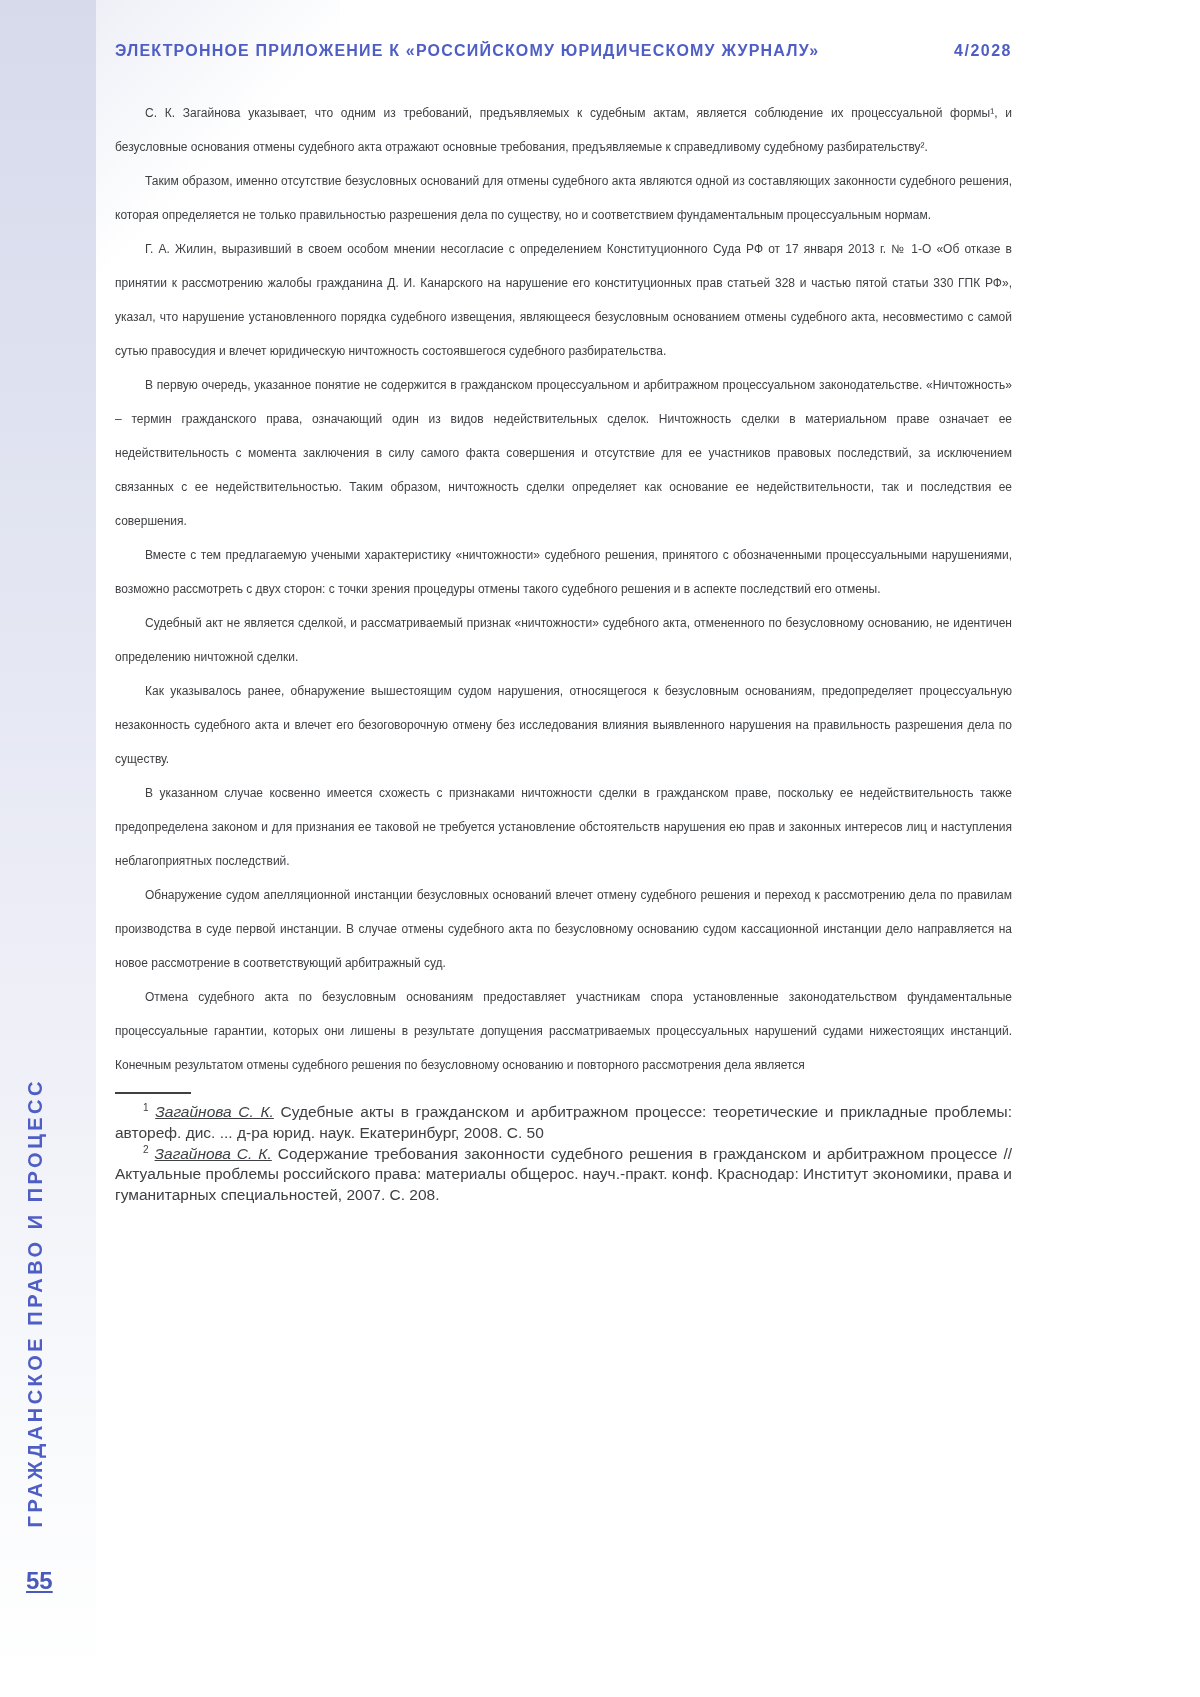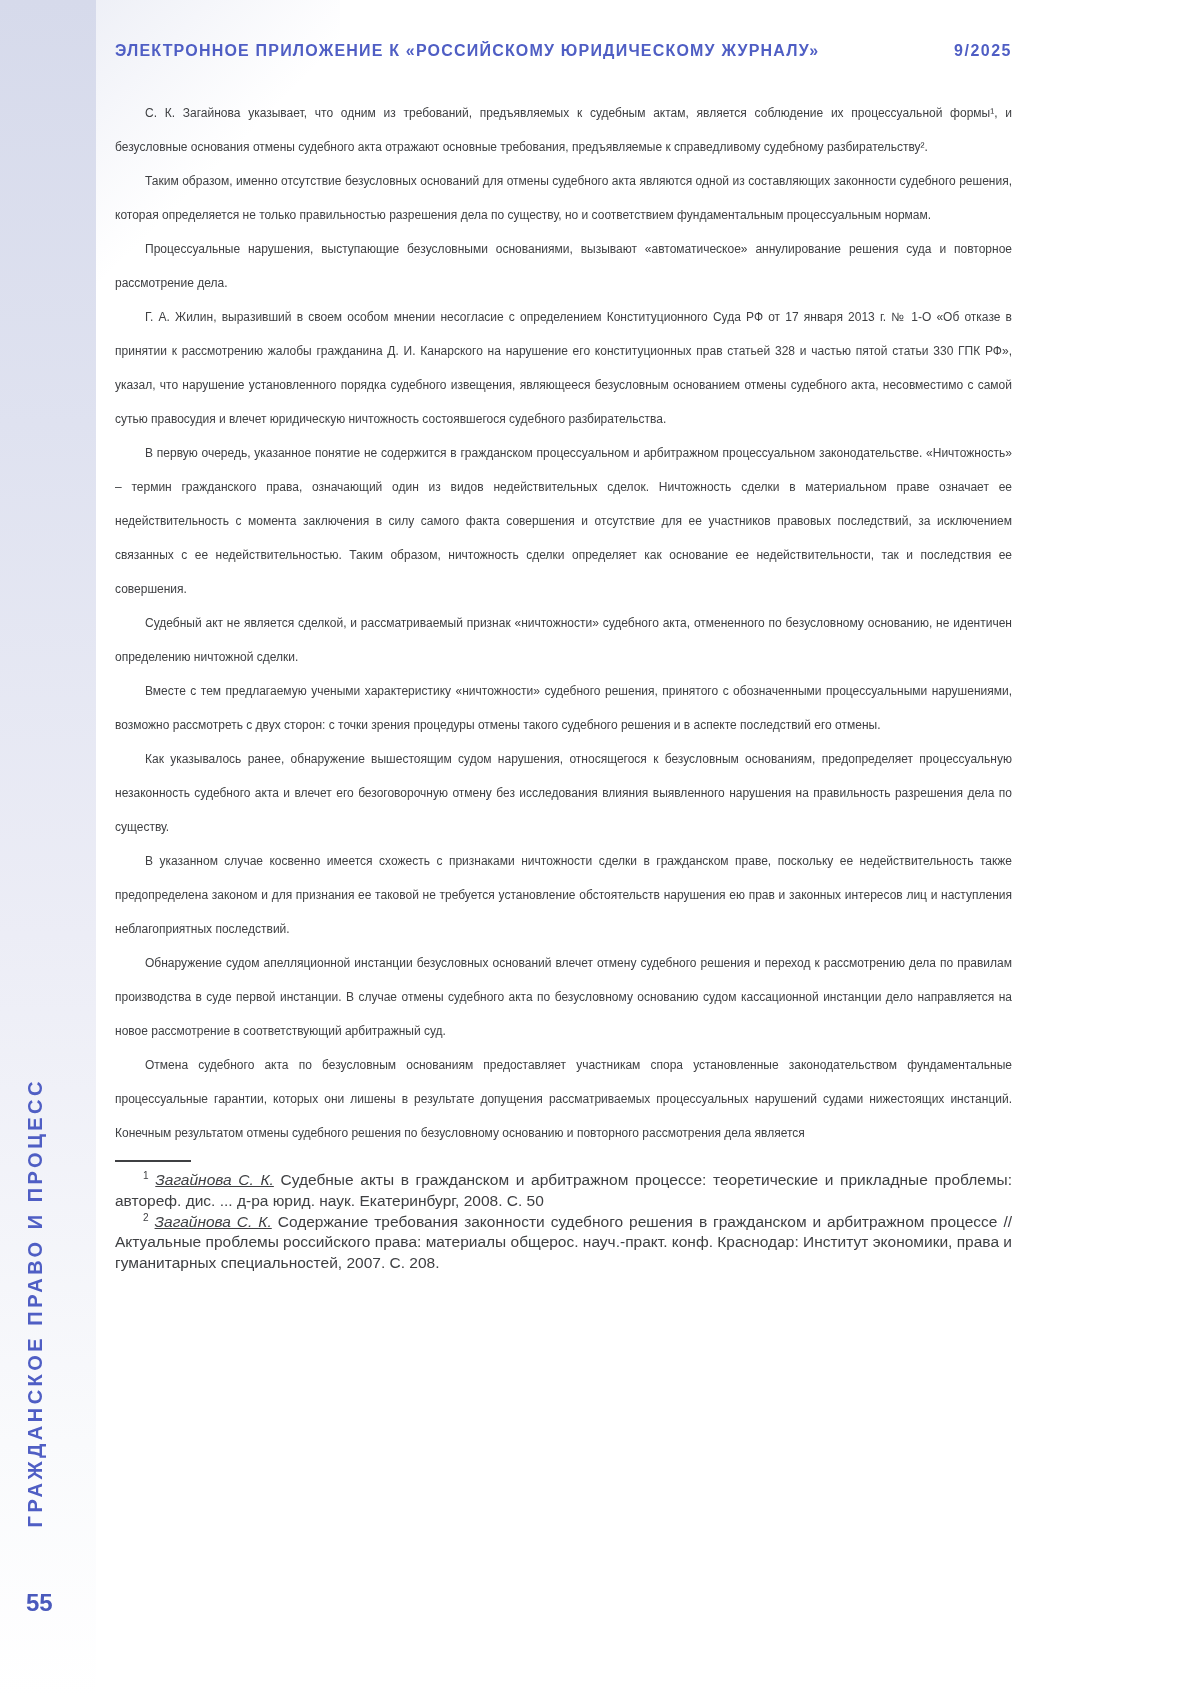--- a/index.html
+++ b/index.html
@@ -23,22 +23,22 @@
     background:linear-gradient(135deg, rgba(214,218,235,.55) 0%, rgba(255,255,255,0) 60%);
     pointer-events:none;
   }
   .vertical-title {
     position:absolute; left:24px; bottom:170px;
     writing-mode:vertical-rl; transform:rotate(180deg);
     font-size:20px; font-weight:bold; letter-spacing:3.5px;
     color:#4f5ec4; white-space:nowrap;
   }
   .page-number {
-    position:absolute; left:26px; bottom:80px;
-    font-size:24px; font-weight:bold; color:#4a5abc;
+    position:absolute; left:26px; bottom:102px;
+    font-size:24px; font-weight:bold; color:#4a5abc;text-decoration:underline;
   }
   .content {
     position:absolute; left:0; top:0; width:1200px;
     padding:42px 188px 0 115px;
   }
   .header {
     display:flex; justify-content:space-between; align-items:baseline;
     color:#4f5ec4; font-weight:bold; font-size:16px; letter-spacing:1.2px;
   }
   .header .issue { letter-spacing:1.5px; }
@@ -67,39 +67,38 @@
 
   <aside class="sidebar">
     <div class="vertical-title">ГРАЖДАНСКОЕ ПРАВО И ПРОЦЕСС</div>
     <div class="page-number">55</div>
   </aside>
 
   <main class="content">
 
     <header class="header">
       <span class="journal-title">ЭЛЕКТРОННОЕ ПРИЛОЖЕНИЕ К «РОССИЙСКОМУ ЮРИДИЧЕСКОМУ ЖУРНАЛУ»</span>
-      <span class="issue">9/2025</span>
+      <span class="issue">4/2028</span>
     </header>
 
     <section class="body-text">
 
         <p>С. К. Загайнова указывает, что одним из требований, предъявляемых к судебным актам, является соблюдение их процессуальной формы¹, и безусловные основания отмены судебного акта отражают основные требования, предъявляемые к справедливому судебному разбирательству².</p>
 
         <p>Таким образом, именно отсутствие безусловных оснований для отмены судебного акта являются одной из составляющих законности судебного решения, которая определяется не только правильностью разрешения дела по существу, но и соответствием фундаментальным процессуальным нормам.</p>
 
-        <p>Процессуальные нарушения, выступающие безусловными основаниями, вызывают «автоматическое» аннулирование решения суда и повторное рассмотрение дела.</p>
 
         <p>Г. А. Жилин, выразивший в своем особом мнении несогласие с определением Конституционного Суда РФ от 17 января 2013 г. № 1-О «Об отказе в принятии к рассмотрению жалобы гражданина Д. И. Канарского на нарушение его конституционных прав статьей 328 и частью пятой статьи 330 ГПК РФ», указал, что нарушение установленного порядка судебного извещения, являющееся безусловным основанием отмены судебного акта, несовместимо с самой сутью правосудия и влечет юридическую ничтожность состоявшегося судебного разбирательства.</p>
 
 
         <p>В первую очередь, указанное понятие не содержится в гражданском процессуальном и арбитражном процессуальном законодательстве. «Ничтожность» – термин гражданского права, означающий один из видов недействительных сделок. Ничтожность сделки в материальном праве означает ее недействительность с момента заключения в силу самого факта совершения и отсутствие для ее участников правовых последствий, за исключением связанных с ее недействительностью. Таким образом, ничтожность сделки определяет как основание ее недействительности, так и последствия ее совершения.</p>
 
+        <p>Вместе с тем предлагаемую учеными характеристику «ничтожности» судебного решения, принятого с обозначенными процессуальными нарушениями, возможно рассмотреть с двух сторон: с точки зрения процедуры отмены такого судебного решения и в аспекте последствий его отмены.</p>
+
         <p>Судебный акт не является сделкой, и рассматриваемый признак «ничтожности» судебного акта, отмененного по безусловному основанию, не идентичен определению ничтожной сделки.</p>
-
-        <p>Вместе с тем предлагаемую учеными характеристику «ничтожности» судебного решения, принятого с обозначенными процессуальными нарушениями, возможно рассмотреть с двух сторон: с точки зрения процедуры отмены такого судебного решения и в аспекте последствий его отмены.</p>
 
         <p>Как указывалось ранее, обнаружение вышестоящим судом нарушения, относящегося к безусловным основаниям, предопределяет процессуальную незаконность судебного акта и влечет его безоговорочную отмену без исследования влияния выявленного нарушения на правильность разрешения дела по существу.</p>
 
         <p>В указанном случае косвенно имеется схожесть с признаками ничтожности сделки в гражданском праве, поскольку ее недействительность также предопределена законом и для признания ее таковой не требуется установление обстоятельств нарушения ею прав и законных интересов лиц и наступления неблагоприятных последствий.</p>
 
         <p>Обнаружение судом апелляционной инстанции безусловных оснований влечет отмену судебного решения и переход к рассмотрению дела по правилам производства в суде первой инстанции. В случае отмены судебного акта по безусловному основанию судом кассационной инстанции дело направляется на новое рассмотрение в соответствующий арбитражный суд.</p>
 
         <p>Отмена судебного акта по безусловным основаниям предоставляет участникам спора установленные законодательством фундаментальные процессуальные гарантии, которых они лишены в результате допущения рассматриваемых процессуальных нарушений судами нижестоящих инстанций. Конечным результатом отмены судебного решения по безусловному основанию и повторного рассмотрения дела является</p>
       </section>
 

